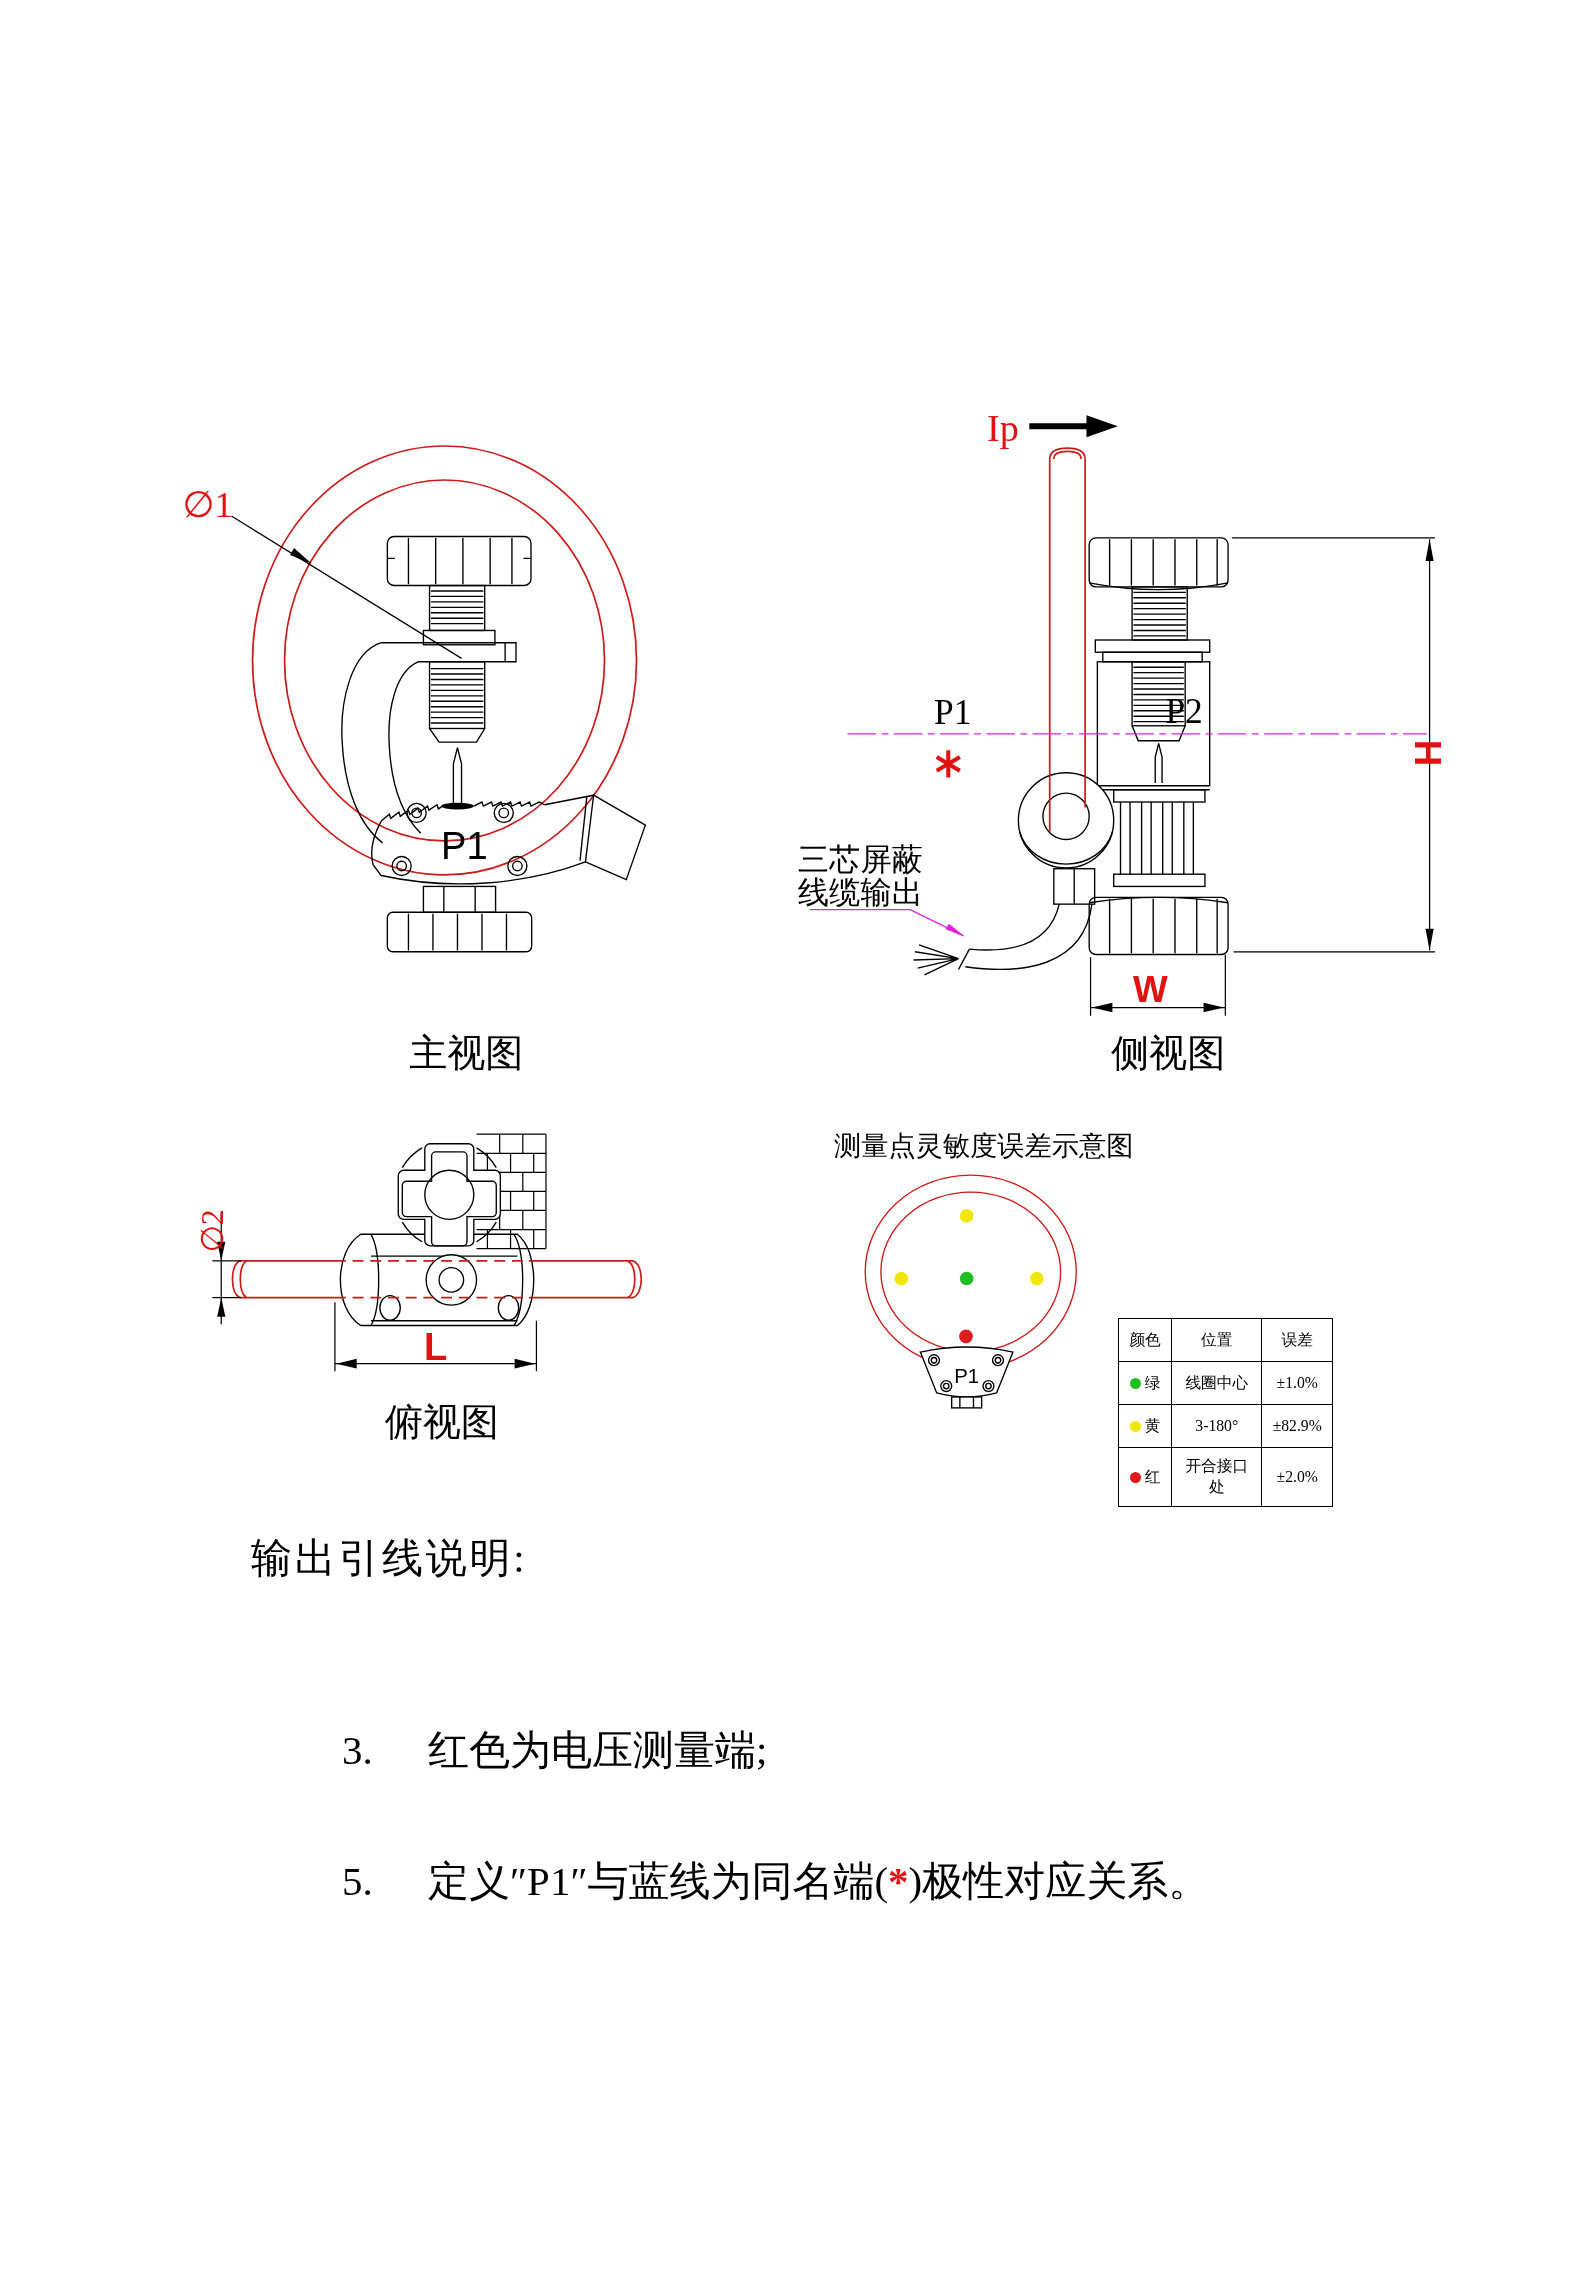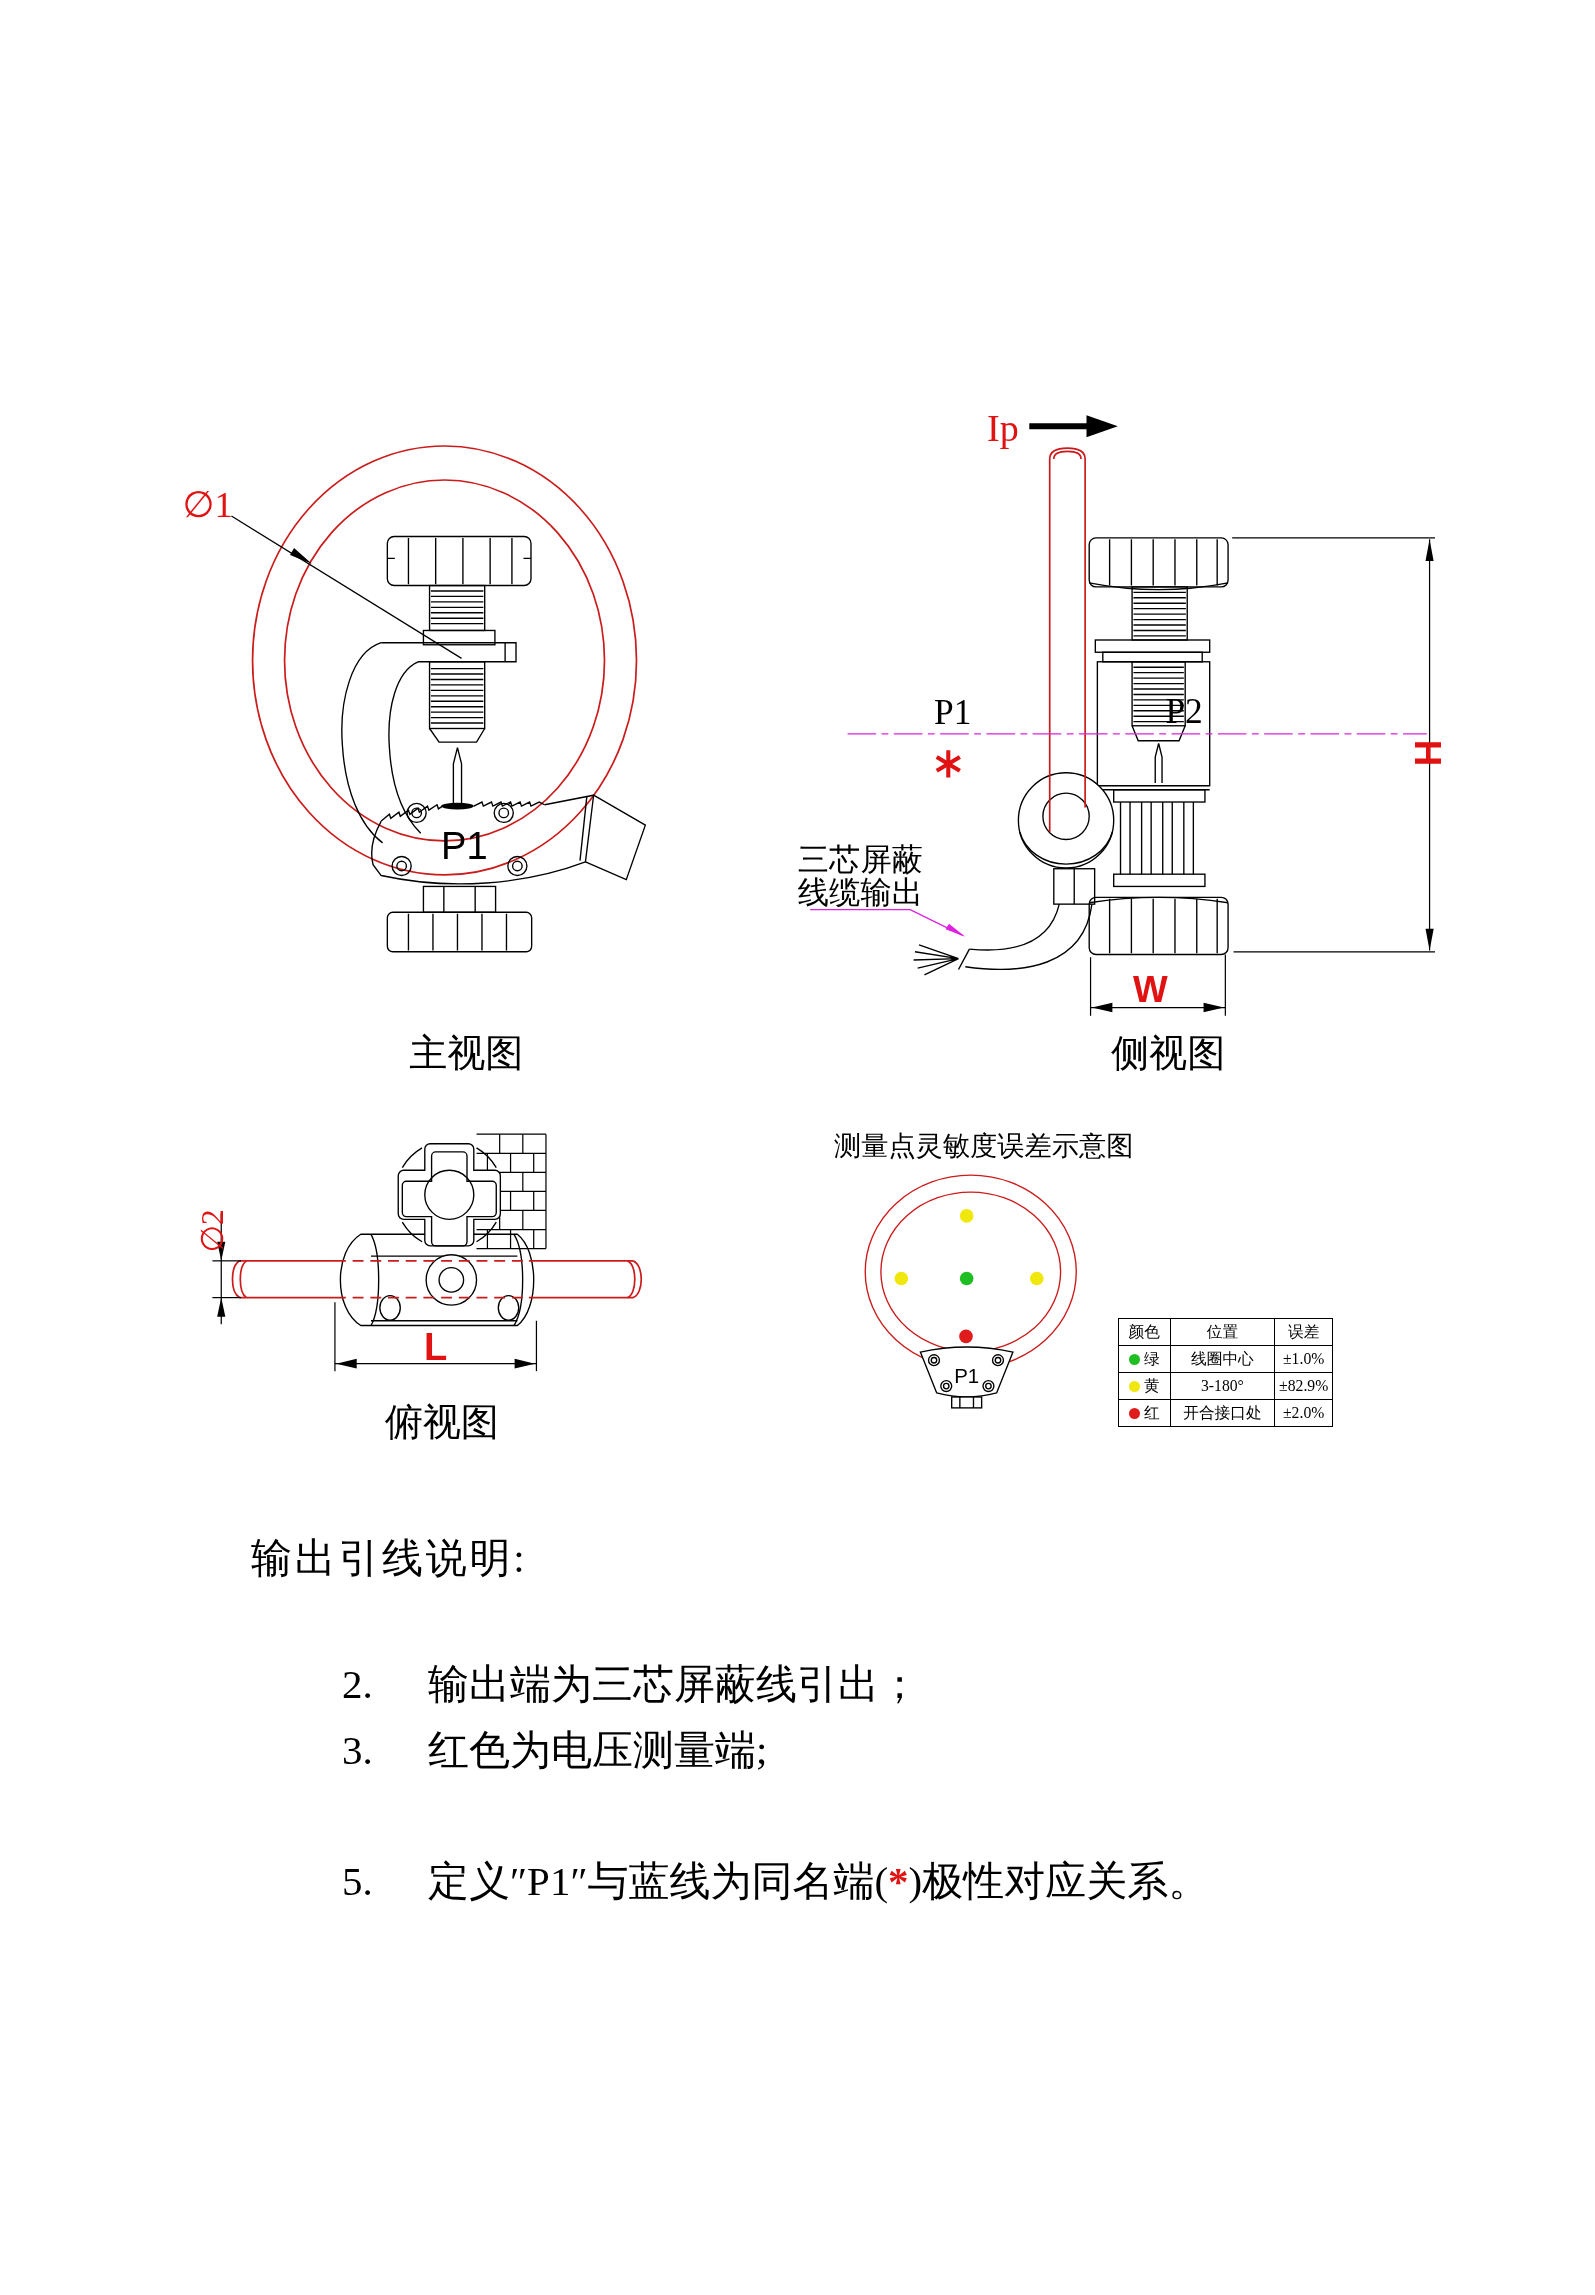--- a/index.html
+++ b/index.html
@@ -4,21 +4,21 @@
 <style>
   html,body{margin:0;padding:0;background:#ffffff;}
   #canvas{position:relative;width:1595px;height:2295px;background:#ffffff;overflow:hidden;
           font-family:"Liberation Serif","DejaVu Serif",serif;}
   svg{position:absolute;left:0;top:0;}
   svg text{font-family:"Liberation Serif","DejaVu Serif",serif;}
   .cad-sans{font-family:"Liberation Sans","DejaVu Sans",sans-serif;}
   
   .sens-table{position:absolute;left:1118px;top:1318px;width:215px;border-collapse:collapse;
               font-size:15.7px;color:#000;text-align:center;}
-  .sens-table td,.sens-table th{border:1.4px solid #000;height:26px;padding:0;font-weight:normal;}
+  .sens-table td,.sens-table th{border:1.4px solid #000;height:26px;padding:8px;font-weight:normal;}
   .sens-table .c1{width:52px;}
   .sens-table .c2{width:107px;margin-left:27px;}
   .sens-table .c3{width:57px;}
   .dot{display:inline-block;width:11px;height:11px;border-radius:50%;vertical-align:-1.4px;margin-right:4.1px;}
   
   .notes-title{position:absolute;left:251px;top:1531px;font-size:41px;color:#000;letter-spacing:2.7px;}
   .note-item{position:absolute;left:342px;white-space:nowrap;font-size:41px;color:#000;}
   .note-item .num{display:inline-block;width:86px;}
   .red-star{color:#e01212;font-weight:bold;}
 </style>
@@ -272,23 +272,20 @@
   <tr>
     <td class="c1"><span class="dot" style="background-color: rgb(224, 27, 27);"></span><span>红</span></td>
     <td class="c2">开合接口处</td>
     <td class="c3">±2.0%</td>
   </tr>
 </tbody>
     </table>
 
 <div class="notes-title">输出引线说明:</div>
 
-<div class="note-item" style="top:1657px">
-  <span class="num">2.</span><span>输出端为三芯屏蔽线引出；</span>
-</div>
 <div class="note-item" style="top:1723px">
   <span class="num">3.</span><span>红色为电压测量端;</span>
 </div>
 <div class="note-item" style="top:1854px">
   <span class="num">5.</span><span>定义″P1″与蓝线为同名端(</span><span class="red-star">*</span><span>)极性对应关系。</span>
 </div>
 
 </div>
 
 

